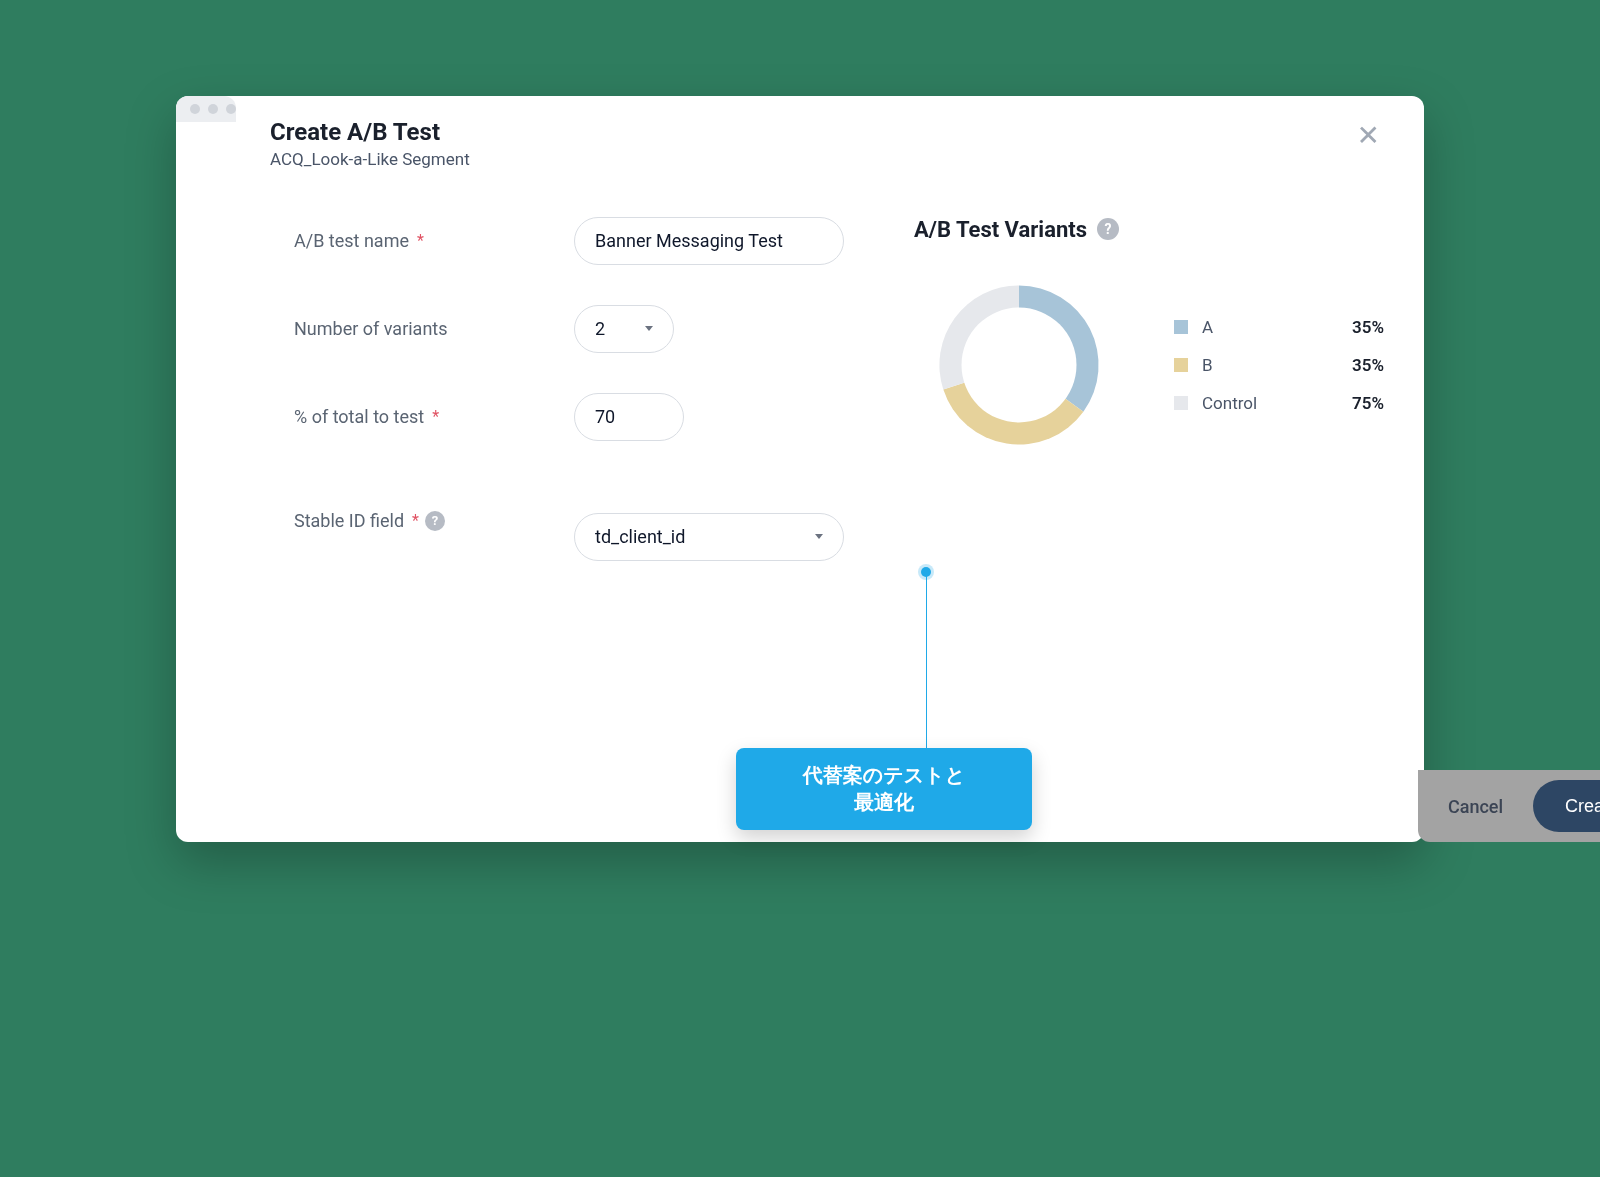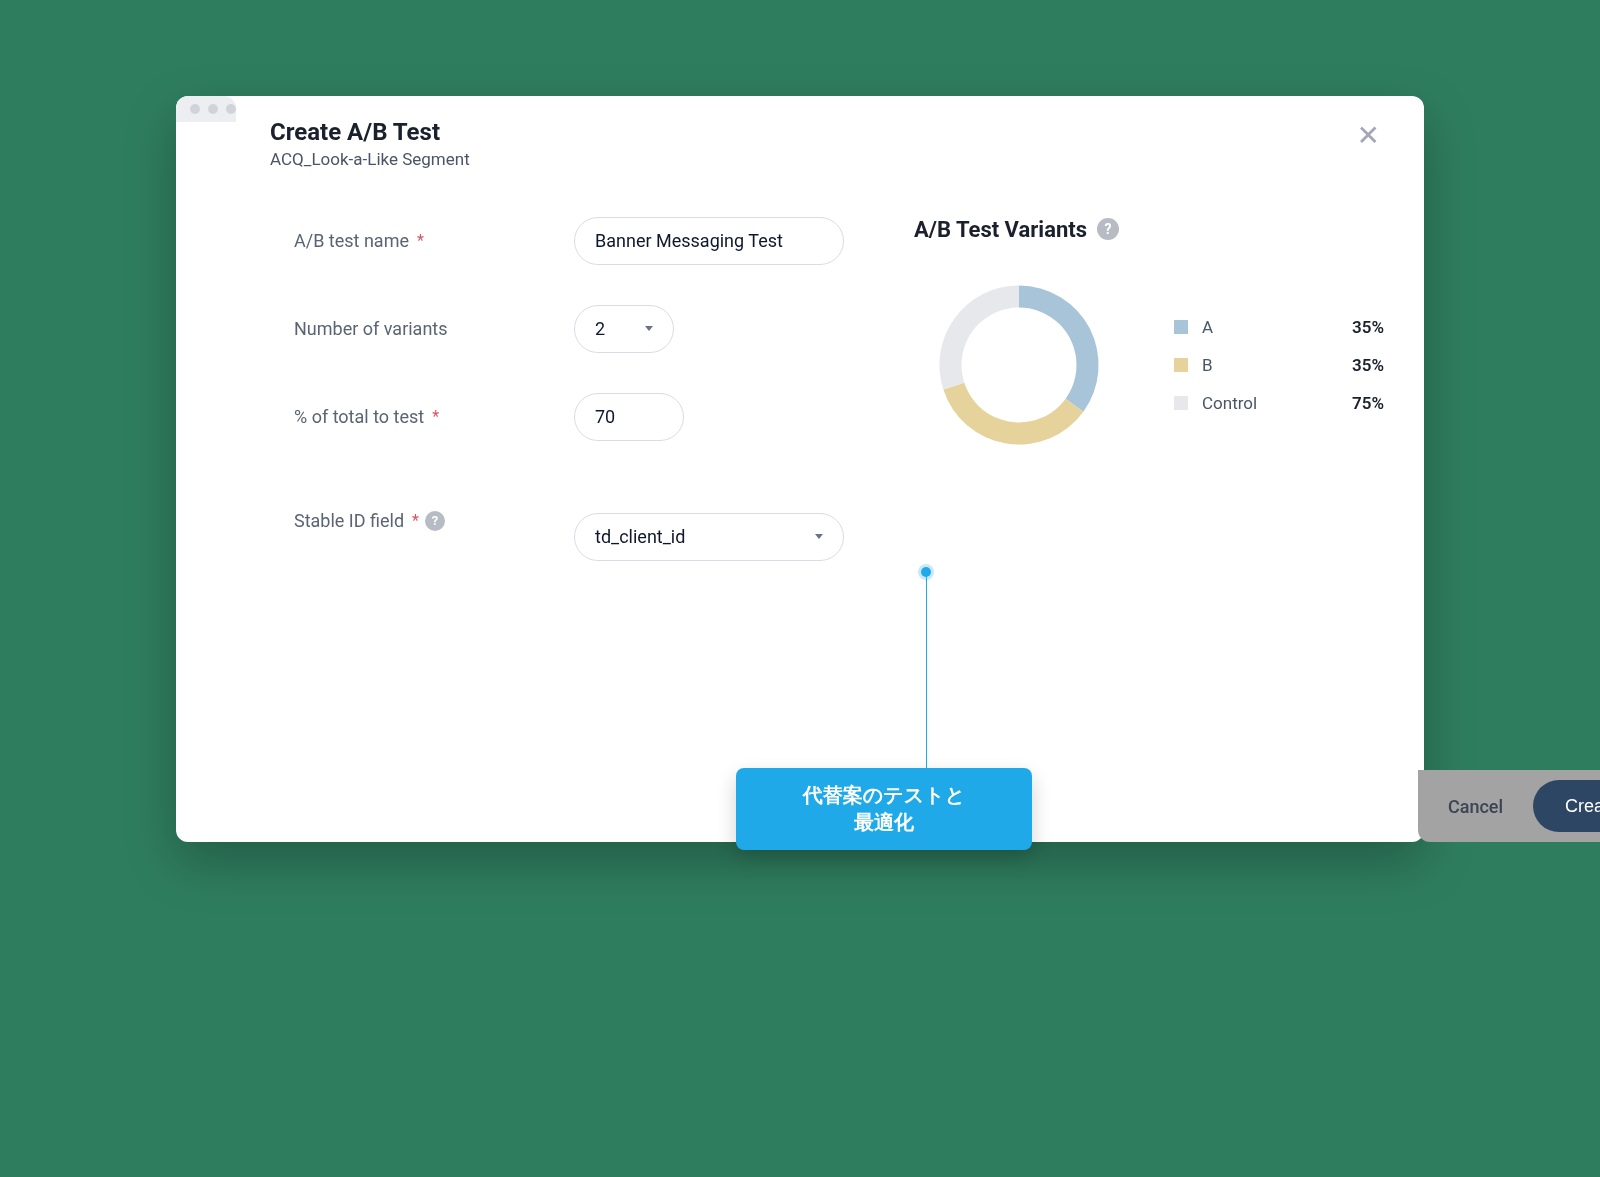--- a/index.html
+++ b/index.html
@@ -149,16 +149,16 @@
       <div class="lead-dot" style="left:690px;top:476px;"></div>
       <div class="lead" style="left:690px;top:480px;height:192px;"></div>
     </div>
 
     <div class="footer">
       <span class="btn-text">Cancel</span>
       <button class="btn-primary">Create</button>
     </div>
   </div>
 
-  <div class="callout" style="left:576px;top:768px;">
+  <div class="callout" style="left:576px;top:748px;">
     <span>代替案のテストと</span><br><span>最適化</span>
   </div>
 </div>
 
 </body></html>

